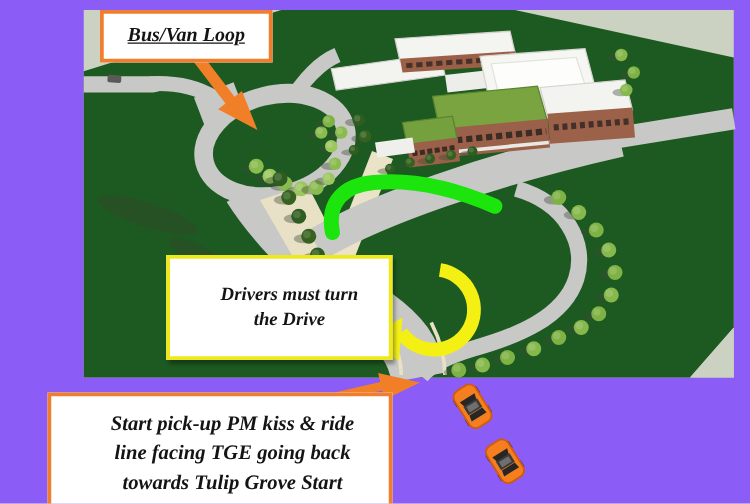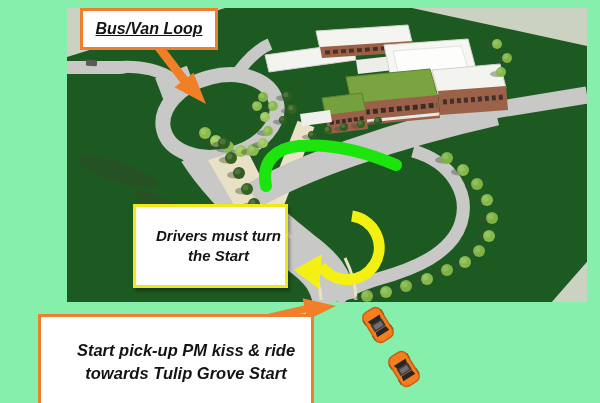--- a/index.html
+++ b/index.html
@@ -1,24 +1,24 @@
 <!DOCTYPE html>
 <html><head>
 <meta charset="utf-8">
 <style>
   html,body{margin:0;padding:0;background:#fff;}
-  .stage{position:relative;width:600px;height:403px;background:#86efac;
-         font-family:Liberation Sans, sans-serif;overflow:hidden;}
+  .stage{position:relative;width:600px;height:403px;background:#8b5cf6;
+         font-family:Liberation Serif, serif;overflow:hidden;}
   .stage svg{position:absolute;left:0;top:0;}
   .callout{position:absolute;background:#ffffff;color:#141414;font-weight:bold;font-style:italic;
            text-align:center;display:flex;flex-direction:column;justify-content:center;
            box-sizing:border-box;z-index:5;}
   #box-bus{left:80px;top:8px;width:138px;height:42px;border:3px solid #ef7f2e;font-size:16px;}
   #box-bus .ul{text-decoration:underline;}
-  #box-turn{left:133px;top:204px;width:155px;height:84px;border:3px solid #efe91c;
+  #box-turn{left:133px;top:204px;width:181px;height:84px;border:3px solid #efe91c;
             font-size:15px;line-height:1.36;box-shadow:2px 3px 3px rgba(0,0,0,.35);padding-left:16px;}
   #box-turn .ul{text-decoration:underline;}
   #box-pickup{left:38px;top:314px;width:276px;height:96px;border:3px solid #ef7f2e;
               font-size:16.5px;line-height:1.42;padding-left:20px;}
 </style>
 </head>
 <body>
 
 <div class="stage">
 
@@ -227,21 +227,22 @@
     <use href="#car" transform="translate(378,325) rotate(-32)"></use>
     <use href="#car" transform="translate(404,369) rotate(-32)"></use>
   </svg>
 
   <div class="callout" id="box-bus">
     <span class="ul">Bus/Van Loop</span>
   </div>
 
   <div class="callout" id="box-turn">
     <span>Drivers must turn</span>
-    <span>the Start</span>
+    <span>the Drive</span>
   </div>
 
   <div class="callout" id="box-pickup">
     <span>Start pick-up PM kiss &amp; ride</span>
+    <span>line facing TGE going back</span>
     <span>towards Tulip Grove Start</span>
   </div>
 
 </div>
 
 </body></html>

